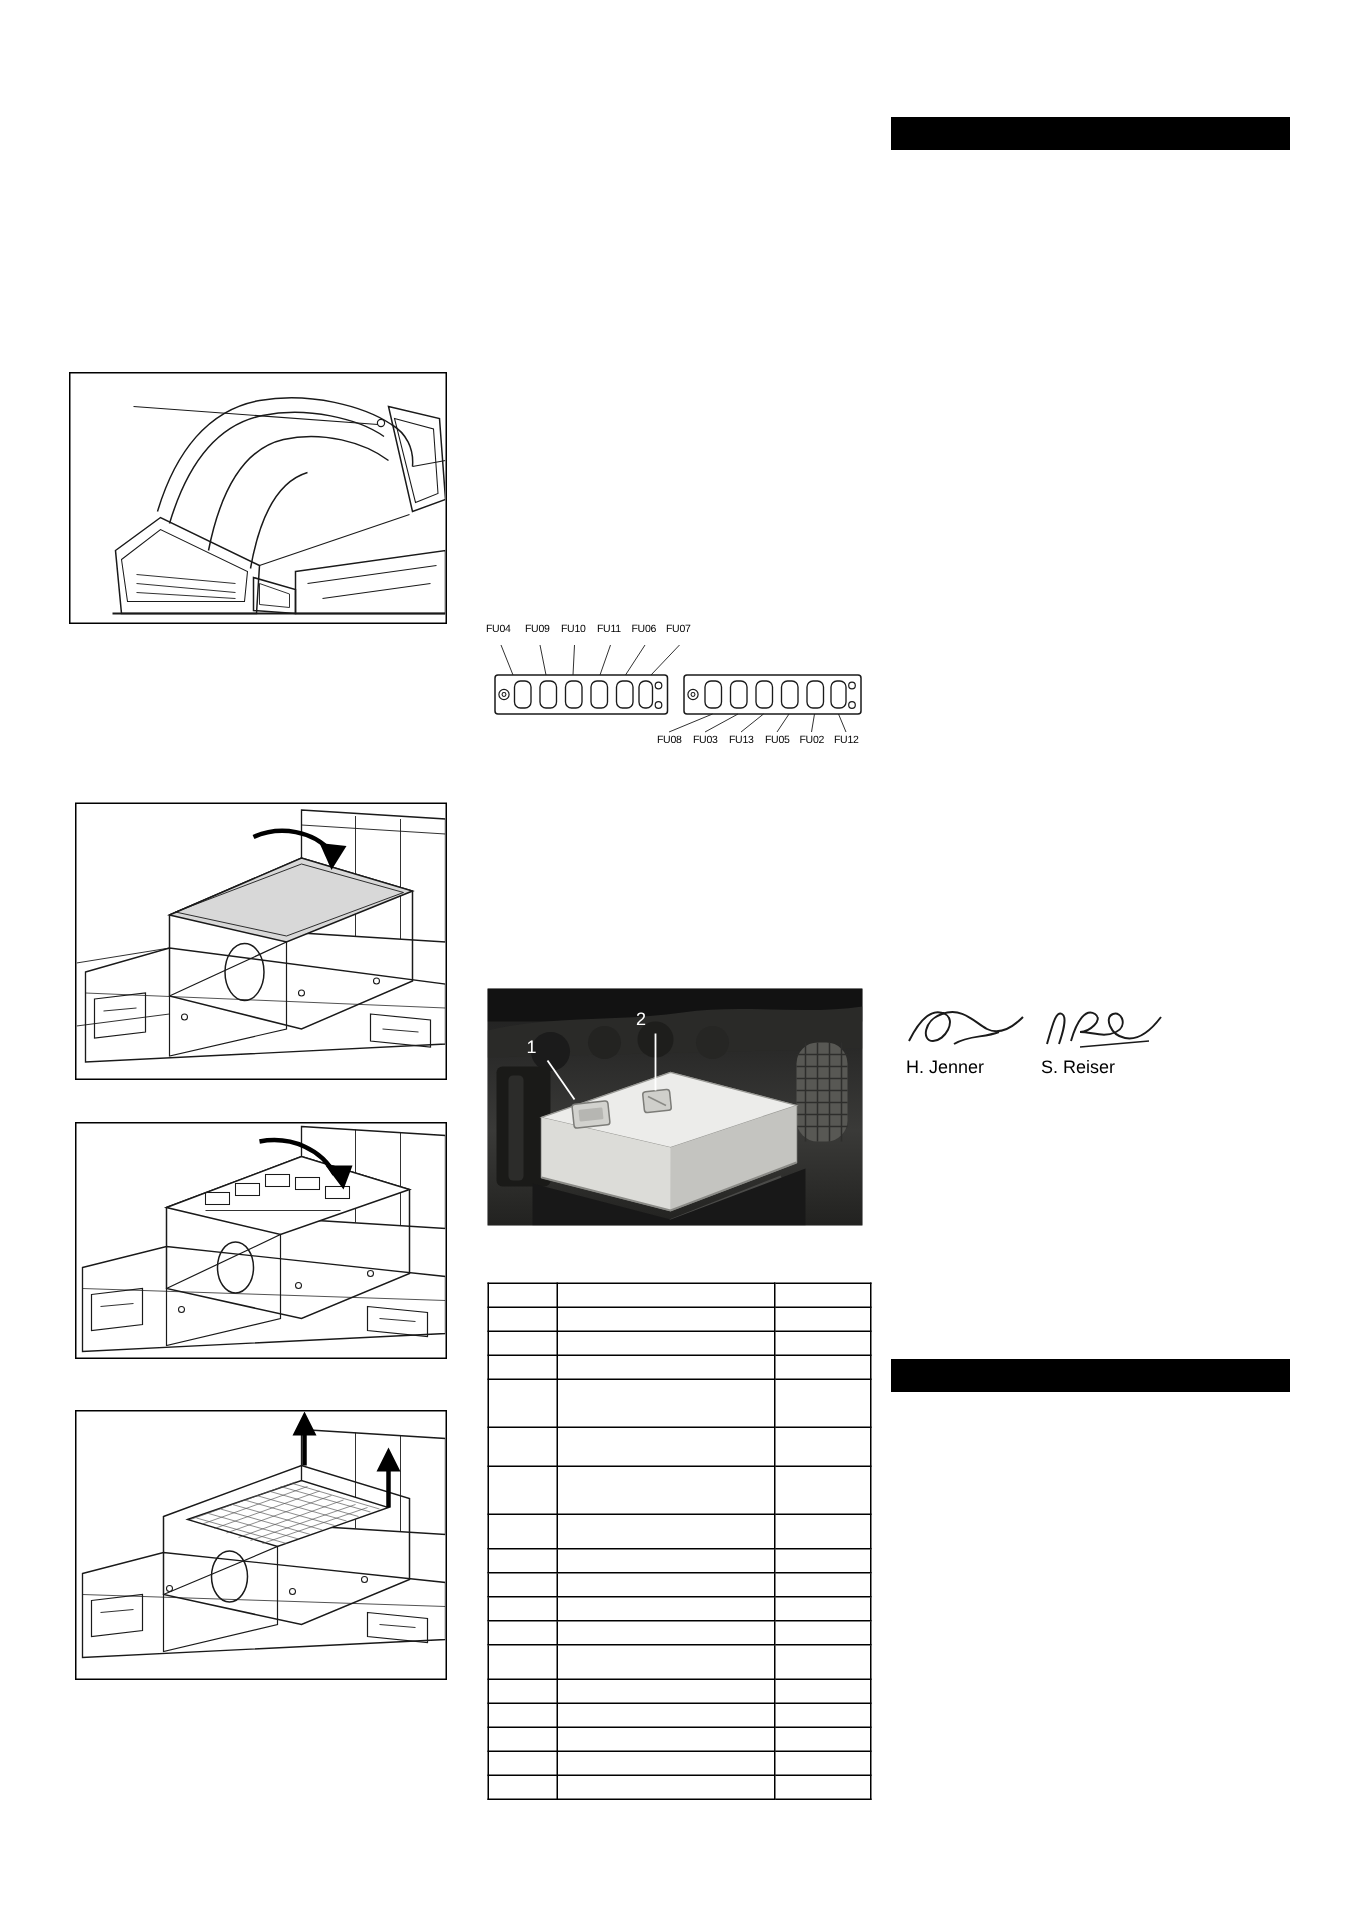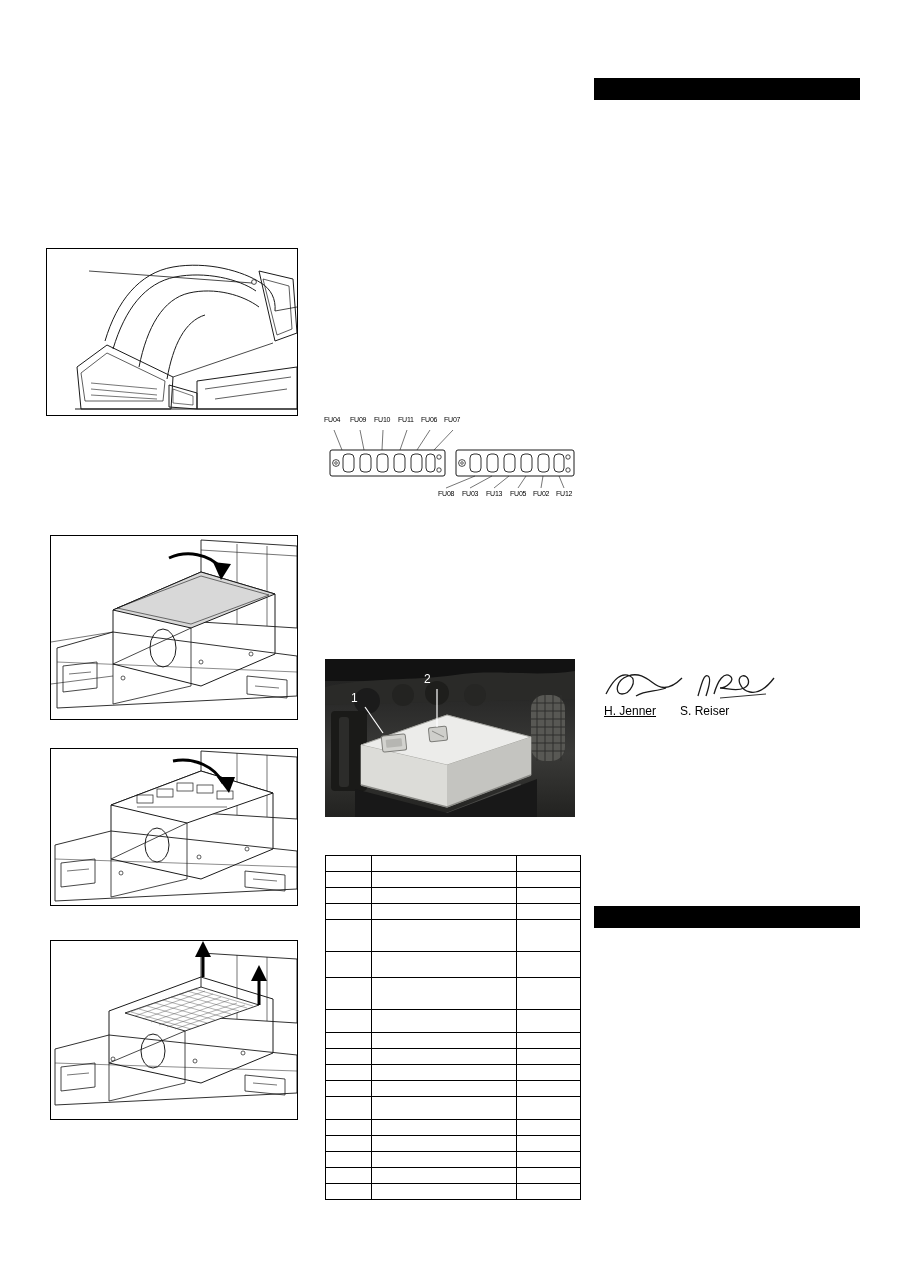--- a/index.html
+++ b/index.html
@@ -360,22 +360,22 @@
   <div class="abs" style="left:600px; top:668px; width:190px; height:56px;">
     <svg class="sig-svg abs" style="left:0; top:0;" width="88" height="34" viewBox="0 0 88 34" fill="none" stroke="#1a1a1a" stroke-width="1.3">
       <path d="M6 26 C14 10 22 4 30 8 C38 12 30 26 22 26 C14 26 16 12 28 8 C42 3 50 14 58 18 C66 22 74 18 82 10"></path>
       <path d="M36 28 C46 22 56 24 66 20"></path>
     </svg>
     <svg class="sig-svg abs" style="left:94px; top:0;" width="88" height="34" viewBox="0 0 88 34" fill="none" stroke="#1a1a1a" stroke-width="1.3">
       <path d="M4 28 C8 14 10 6 14 8 C18 10 14 22 12 28"></path>
       <path d="M20 26 C24 12 30 4 36 8 C42 12 32 20 26 20 C34 20 42 24 50 20 C58 16 54 6 48 8 C42 10 46 22 56 24 C66 26 74 18 80 10"></path>
       <path d="M26 30 L72 26" stroke-width="0.9"></path>
     </svg>
-    <div class="abs sig-name" style="left:4px; top:36px;text-decoration:underline;">H. Jenner</div>
-    <div class="abs sig-name" style="left:80px; top:36px;">S. Reiser</div>
+    <div class="abs sig-name" style="left:4px; top:36px;">H. Jenner</div>
+    <div class="abs sig-name" style="left:94px; top:36px;">S. Reiser</div>
   </div>
 
   <div class="abs" style="left:325px; top:855px; width:256px; height:345px;">
     <table class="spec-table">
       <colgroup>
         <col style="width:18%">
         <col style="width:57%">
         <col style="width:25%">
       </colgroup>
       <tbody>

